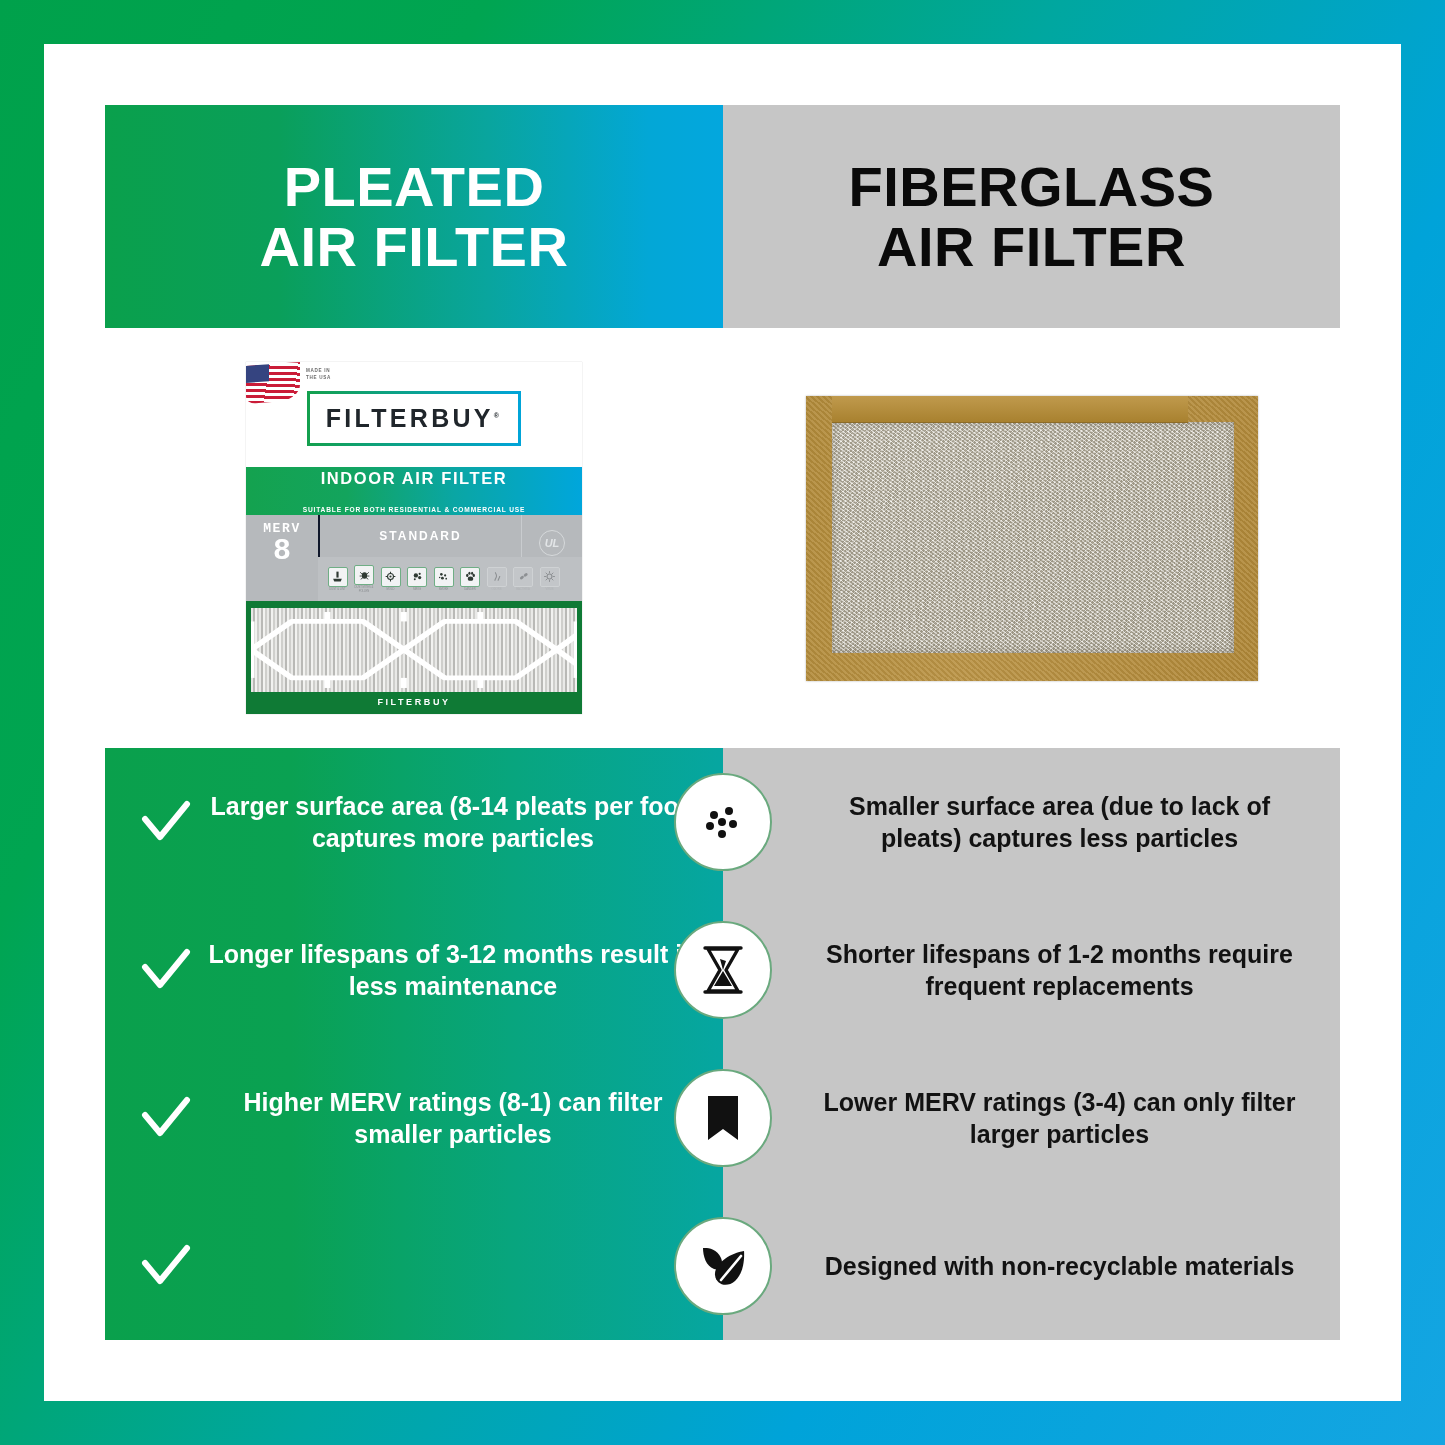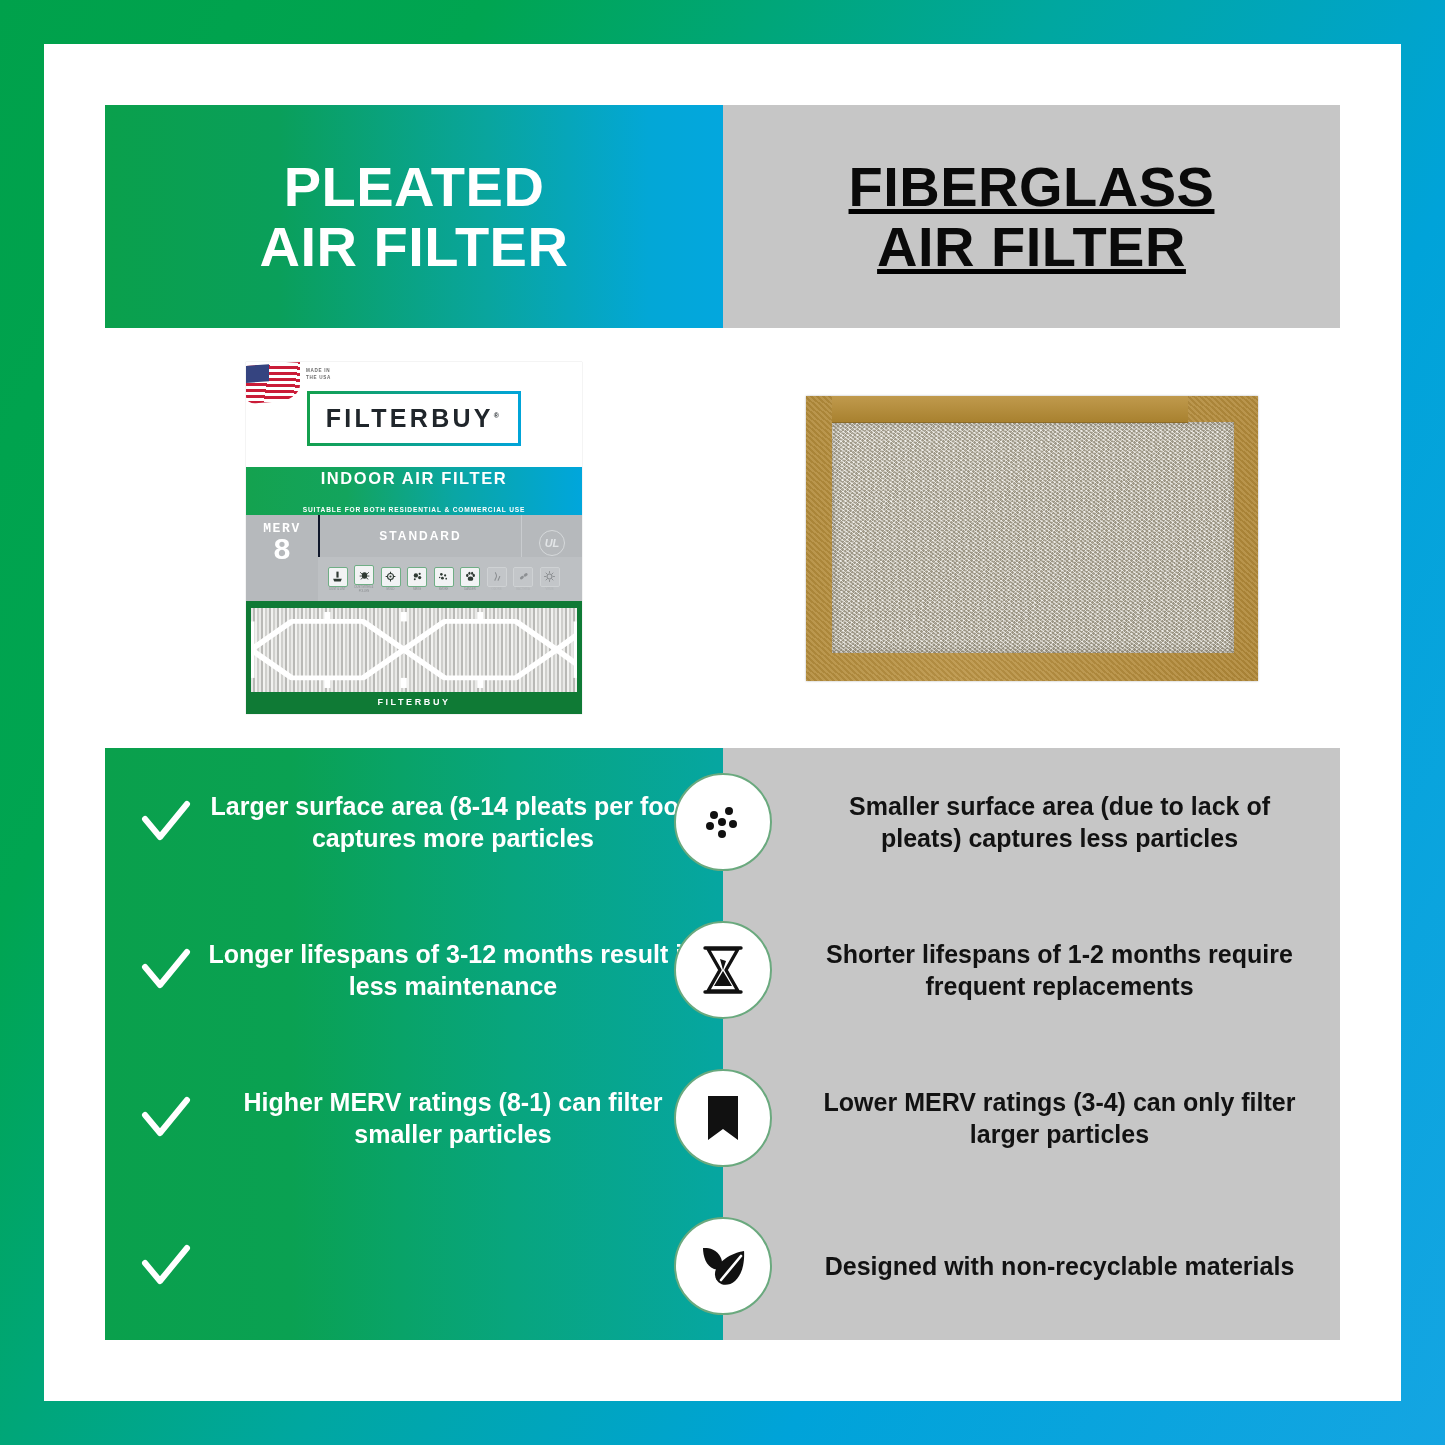--- a/index.html
+++ b/index.html
@@ -34,21 +34,20 @@
     display:flex; align-items:center; justify-content:center;
     text-align:center;
   }
   .hdr-left {
     width:618px;
     background:linear-gradient(90deg,#0aa04c 0%,#0a9f5a 28%,#09a59e 62%,#03a7d6 88%,#03a7de 100%);
   }
   .hdr-right {
     width:617px;
     background:#c6c6c6;
-    text-decoration:underline;
   }
   .hdr-title {
     font-size:56px;
     font-weight:bold;
     line-height:1.06;
     letter-spacing:0.5px;
   }
   .hdr-left .hdr-title { color:#ffffff; }
   .hdr-right .hdr-title { color:#0a0a0a; }
 

